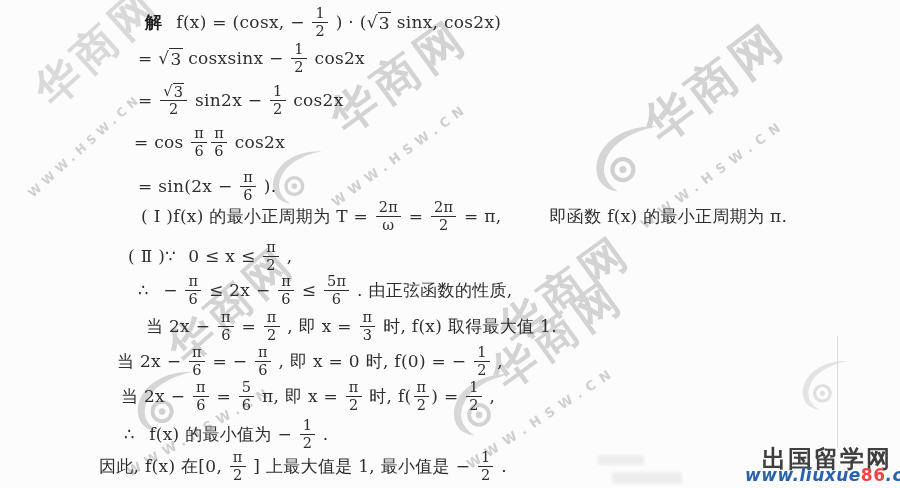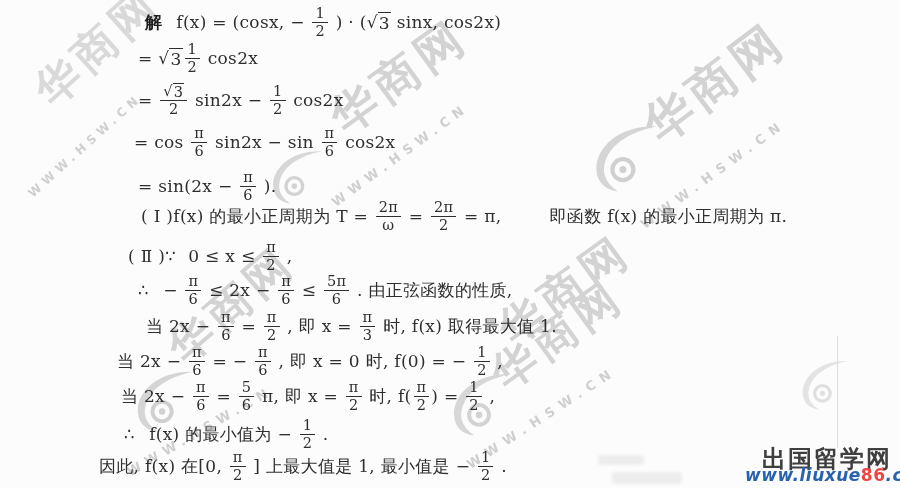--- a/index.html
+++ b/index.html
@@ -76,23 +76,23 @@
   <div class="wm-site" style="left:642px;top:218px;font-size:13px;letter-spacing:7px;transform:rotate(-36deg)">WWW.HSW.CN</div>
   <div class="wm-site" style="left:468px;top:458px;font-size:13px;letter-spacing:7px;transform:rotate(-33deg)">WWW.HSW.CN</div>
   <div class="wm-site" style="left:128px;top:465px;font-size:13px;letter-spacing:6px;transform:rotate(-30deg)">WWW.HSW.CN</div>
 
   <div class="scanline" style="left:837px;top:336px;height:112px;"></div>
   <div class="smudge" style="left:598px;top:455px;width:46px;height:10px;"></div>
   <div class="smudge" style="left:612px;top:472px;width:70px;height:12px;"></div>
 
   <div>
       <div class="mline" style="left: 145px; top: 4px;"><span class="mbold">解</span><span class="gap" style="width: 14px;"></span><span>f(x) = (cosx, − </span><span class="frac"><span class="num">1</span><span class="den">2</span></span><span> ) · (</span><span class="sqrt"><span>√</span><span class="ol">3</span></span><span> sinx, cos2x)</span></div>
-      <div class="mline" style="left: 138px; top: 40px;"><span>= </span><span class="sqrt"><span>√</span><span class="ol">3</span></span><span class="frac"><span class="num">1</span><span class="den">2</span></span><span> cos2x</span></div>
+      <div class="mline" style="left: 138px; top: 40px;"><span>= </span><span class="sqrt"><span>√</span><span class="ol">3</span></span><span> cosxsinx − </span><span class="frac"><span class="num">1</span><span class="den">2</span></span><span> cos2x</span></div>
       <div class="mline" style="left: 138px; top: 82px;"><span>= </span><span class="frac"><span class="num"><span class="sqrt"><span>√</span><span class="ol">3</span></span></span><span class="den">2</span></span><span> sin2x − </span><span class="frac"><span class="num">1</span><span class="den">2</span></span><span> cos2x</span></div>
-      <div class="mline" style="left: 134px; top: 124px;"><span>= cos </span><span class="frac"><span class="num">π</span><span class="den">6</span></span><span> sin2x − sin </span><span class="frac"><span class="num">π</span><span class="den">6</span></span><span> cos2x</span></div>
+      <div class="mline" style="left: 134px; top: 124px;"><span>= cos </span><span class="frac"><span class="num">π</span><span class="den">6</span></span><span class="frac"><span class="num">π</span><span class="den">6</span></span><span> cos2x</span></div>
       <div class="mline" style="left: 138px; top: 168px; align-items: center;"><span>= sin(2x − </span><span class="frac"><span class="num">π</span><span class="den">6</span></span><span> ).</span></div>
       <div class="mline" style="left: 128px; top: 198px; margin-left: 13px;"><span>( Ⅰ )f(x) 的最小正周期为 T = </span><span class="frac"><span class="num">2π</span><span class="den">ω</span></span><span> = </span><span class="frac"><span class="num">2π</span><span class="den">2</span></span><span> = π,</span><span class="gap" style="width: 48px;"></span><span>即函数 f(x) 的最小正周期为 π.</span></div>
       <div class="mline" style="left: 128px; top: 238px;"><span>( Ⅱ )∵</span><span class="gap" style="width: 12px;"></span><span>0 ≤ x ≤ </span><span class="frac"><span class="num">π</span><span class="den">2</span></span><span> ,</span></div>
       <div class="mline" style="left: 138px; top: 272px;"><span>∴</span><span class="gap" style="width: 14px;"></span><span>− </span><span class="frac"><span class="num">π</span><span class="den">6</span></span><span> ≤ 2x − </span><span class="frac"><span class="num">π</span><span class="den">6</span></span><span> ≤ </span><span class="frac"><span class="num">5π</span><span class="den">6</span></span><span> . 由正弦函数的性质,</span></div>
       <div class="mline" style="left: 146px; top: 308px;"><span>当 2x − </span><span class="frac"><span class="num">π</span><span class="den">6</span></span><span> = </span><span class="frac"><span class="num">π</span><span class="den">2</span></span><span> , 即 x = </span><span class="frac"><span class="num">π</span><span class="den">3</span></span><span> 时, f(x) 取得最大值 1.</span></div>
       <div class="mline" style="left: 117px; top: 343px;"><span>当 2x − </span><span class="frac"><span class="num">π</span><span class="den">6</span></span><span> = − </span><span class="frac"><span class="num">π</span><span class="den">6</span></span><span> , 即 x = 0 时, f(0) = − </span><span class="frac"><span class="num">1</span><span class="den">2</span></span><span> ,</span></div>
       <div class="mline" style="left: 121px; top: 378px;"><span>当 2x − </span><span class="frac"><span class="num">π</span><span class="den">6</span></span><span> = </span><span class="frac"><span class="num">5</span><span class="den">6</span></span><span> π, 即 x = </span><span class="frac"><span class="num">π</span><span class="den">2</span></span><span> 时, f(</span><span class="frac"><span class="num">π</span><span class="den">2</span></span><span>) = </span><span class="frac"><span class="num">1</span><span class="den">2</span></span><span> ,</span></div>
       <div class="mline" style="left: 124px; top: 416px;"><span>∴</span><span class="gap" style="width: 14px;"></span><span>f(x) 的最小值为 − </span><span class="frac"><span class="num">1</span><span class="den">2</span></span><span> .</span></div>
       <div class="mline" style="left: 99px; top: 448px;"><span>因此, f(x) 在[0, </span><span class="frac"><span class="num">π</span><span class="den">2</span></span><span> ] 上最大值是 1, 最小值是 − </span><span class="frac"><span class="num">1</span><span class="den">2</span></span><span> .</span></div>
     </div>

